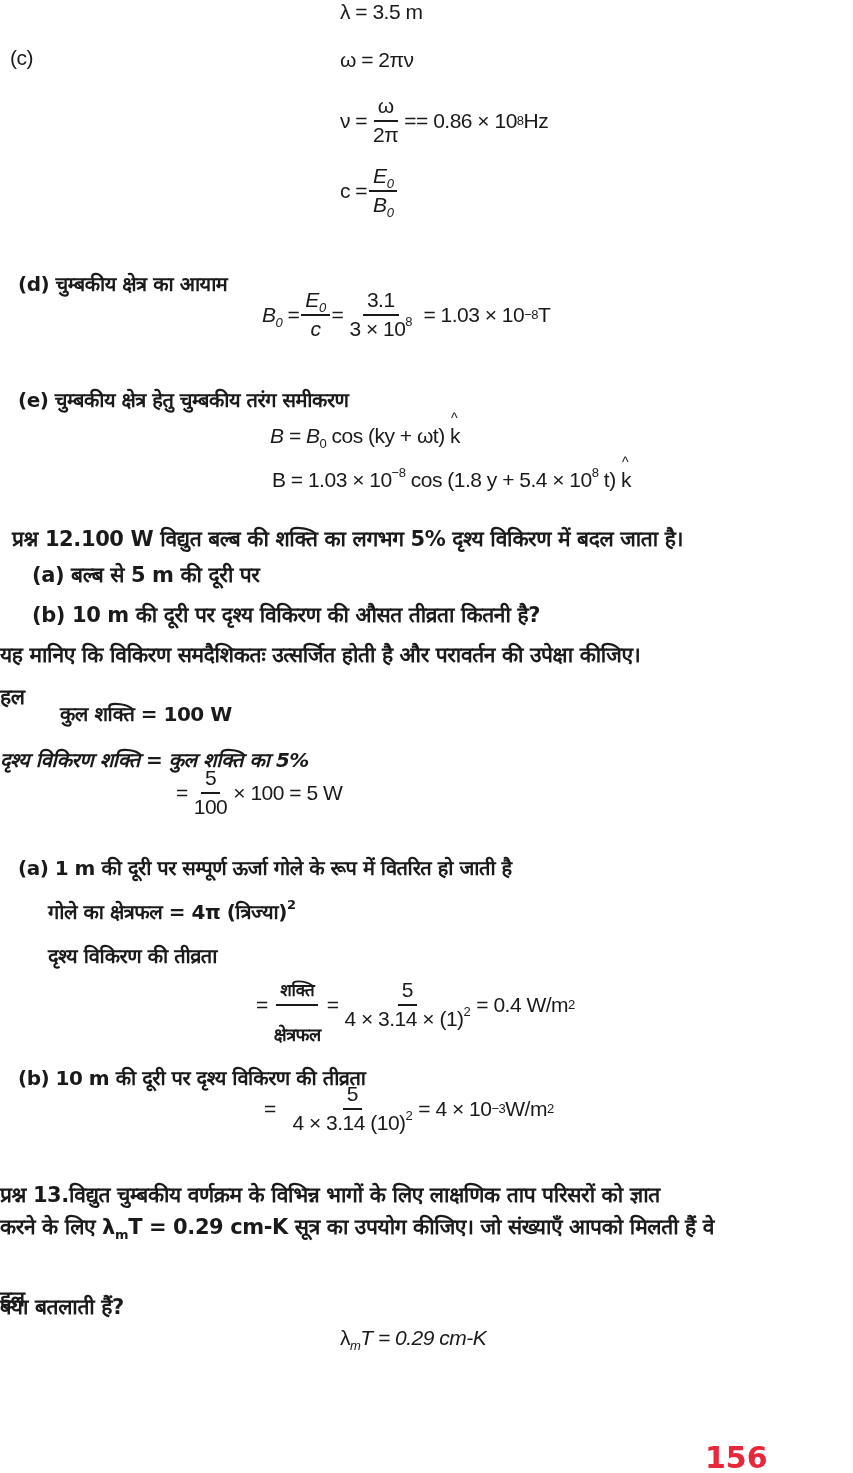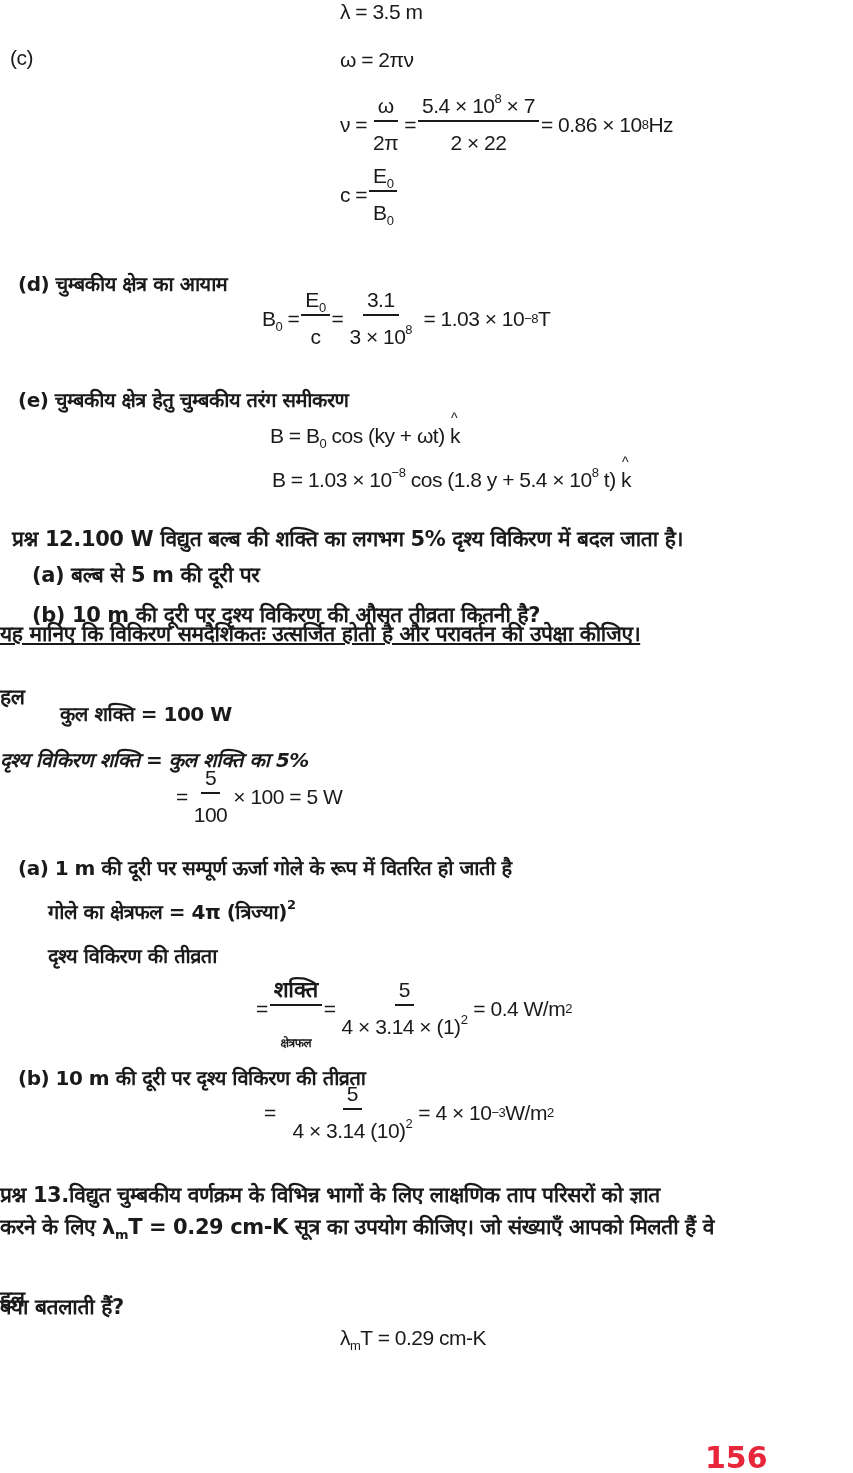--- a/index.html
+++ b/index.html
@@ -2,48 +2,44 @@
 <html><head>
 <meta charset="utf-8">
 <style>
   html, body { margin:0; padding:0; background:#ffffff; }
   body { width:853px; height:1473px; position:relative; overflow:hidden;
          font-family:"Liberation Sans", "DejaVu Sans", sans-serif; color:#1a1a1a; }
   .abs { position:absolute; white-space:nowrap; }
   .math { font-family:"Liberation Sans", sans-serif; font-size:21px; letter-spacing:-0.5px; }
   .hi { font-family:"DejaVu Sans", sans-serif; font-size:20px; font-weight:bold; letter-spacing:-0.5px;margin-top:16px; }
   .q { font-family:"DejaVu Sans", sans-serif; font-size:21px; font-weight:bold; letter-spacing:-0.4px; }
-  .it { }
+  .it { font-style:italic; }
   sup { font-size:13px; vertical-align:10px; line-height:0; }
   sub { font-size:13px; vertical-align:-5px; line-height:0; }
   .frac { display:inline-flex; flex-direction:column; align-items:center; vertical-align:middle; margin:0 2px; }
   .frac .num { padding:0 4px 2px; border-bottom:2px solid #1a1a1a; line-height:24px; }
-  .frac .den { padding:9px 4px 0; line-height:24px; }
+  .frac .den { padding:1px 4px 0; line-height:24px; }
   .hat { position:relative; display:inline-block; }
   .hat::before { content:"^"; position:absolute; top:-14px; left:1px; font-size:14px; }
   .pageno { color:#e8273b; font-family:"DejaVu Sans", sans-serif; font-weight:bold; font-size:30px; }
 </style>
 </head>
 <body>
 
 <div class="abs math" style="left:340px;top:0px;">λ = 3.5 m</div>
 <div class="abs math" style="left:10px;top:46px;">(c)</div>
 <div class="abs math" style="left:340px;top:48px;">ω = 2πν</div>
 
 <div class="abs math" style="left:340px;top:94px;display:flex;align-items:center;">
   <span>ν =</span>
   <span class="frac">
     <span class="num">ω</span>
       <span class="den">2π</span>
   </span>
   <span>=</span>
-  <span class="frac">
-    <span class="num"><span>5.4 × 10</span><sup>8</sup><span> × 7</span></span>
-    <span class="den">2 × 22</span>
-  </span>
   <span>= 0.86 × 10</span>
     <sup>8</sup>
     <span> Hz</span>
 </div>
 
 <div class="abs math" style="left:340px;top:164px;display:flex;align-items:center;">
   <span>c =</span>
   <span class="frac">
       <span class="num it"><span>E</span><sub>0</sub></span>
       <span class="den it"><span>B</span><sub>0</sub></span>
@@ -71,40 +67,40 @@
 </div>
 <div class="abs math" style="left:272px;top:468px;">
   <span>B = 1.03 × 10</span><sup>−8</sup><span> cos (1.8 y + 5.4 × 10</span><sup>8</sup><span> t) </span><span class="hat">k</span>
 </div>
 
 <div class="abs q" style="left:12px;top:524px;">
   <span>प्रश्न 12.</span><span>100 W विद्युत बल्ब की शक्ति का लगभग 5% दृश्य विकिरण में बदल जाता है।</span>
 </div>
 <div class="abs q" style="left:32px;top:560px;">(a) बल्ब से 5 m की दूरी पर</div>
 <div class="abs q" style="left:32px;top:600px;">(b) 10 m की दूरी पर दृश्य विकिरण की औसत तीव्रता कितनी है?</div>
-<div class="abs q" style="left:0px;top:619px;text-decoration:underline;">यह मानिए कि विकिरण समदैशिकतः उत्सर्जित होती है और परावर्तन की उपेक्षा कीजिए।</div>
+<div class="abs q" style="left:0px;top:640px;">यह मानिए कि विकिरण समदैशिकतः उत्सर्जित होती है और परावर्तन की उपेक्षा कीजिए।</div>
 
 <div class="abs q" style="left:0px;top:682px;">हल</div>
 <div class="abs hi" style="left:60px;top:684px;">कुल शक्ति = 100 W</div>
 <div class="abs hi" style="left:0px;top:730px;font-style:italic;">दृश्य विकिरण शक्ति = कुल शक्ति का 5%</div>
 <div class="abs math" style="left:176px;top:766px;display:flex;align-items:center;">
   =<span class="frac">
       <span class="num">5</span>
       <span class="den">100</span>
     </span><span>× 100 = 5 W</span>
 </div>
 <div class="abs hi" style="left:18px;top:838px;">(a) 1 m की दूरी पर सम्पूर्ण ऊर्जा गोले के रूप में वितरित हो जाती है</div>
 <div class="abs hi" style="left:48px;top:882px;">
   <span>गोले का क्षेत्रफल = 4π (त्रिज्या)</span><sup>2</sup>
 </div>
 <div class="abs hi" style="left:48px;top:926px;">दृश्य विकिरण की तीव्रता</div>
 <div class="abs math" style="left:256px;top:962px;display:flex;align-items:center;">
   =<span class="frac">
-      <span class="num hi" style="font-size:22px">शक्ति</span>
-      <span class="den hi" style="font-size:12px">क्षेत्रफल</span>
+      <span class="num hi" style="font-size:17px">शक्ति</span>
+      <span class="den hi" style="font-size:18px">क्षेत्रफल</span>
     </span>
   =<span class="frac">
       <span class="num">5</span>
       <span class="den"><span>4 × 3.14 × (1)</span><sup>2</sup></span>
     </span>
   <span>= 0.4 W/m</span><sup>2</sup>
 </div>
 <div class="abs hi" style="left:18px;top:1048px;">(b) 10 m की दूरी पर दृश्य विकिरण की तीव्रता</div>
 <div class="abs math" style="left:264px;top:1082px;display:flex;align-items:center;">
   =&nbsp;&nbsp;<span class="frac">

